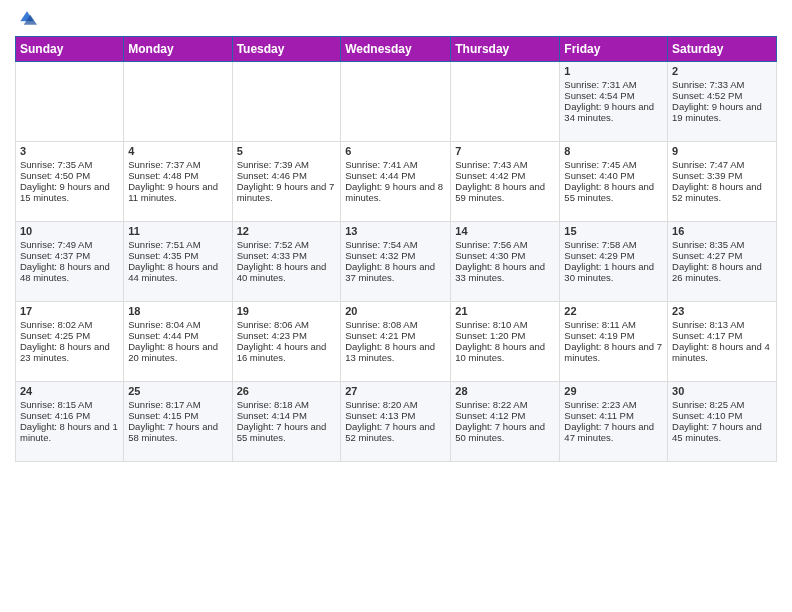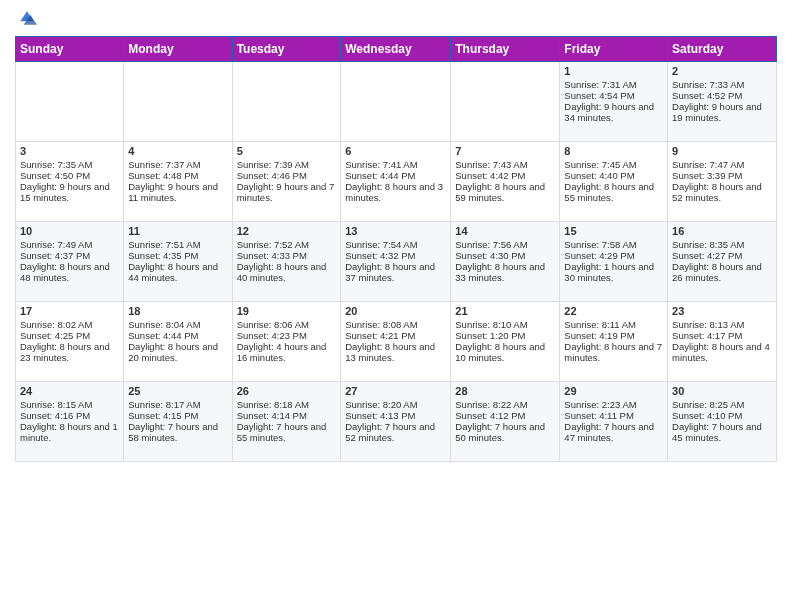--- a/index.html
+++ b/index.html
@@ -166,21 +166,21 @@
           <td>
             <span class="day-num">5</span>
             <div>Sunrise: 7:39 AM</div>
             <div>Sunset: 4:46 PM</div>
             <div>Daylight: 9 hours and 7 minutes.</div>
           </td>
           <td>
             <span class="day-num">6</span>
             <div>Sunrise: 7:41 AM</div>
             <div>Sunset: 4:44 PM</div>
-            <div>Daylight: 8 hours and 3 minutes.</div>
+            <div>Daylight: 9 hours and 8 minutes.</div>
           </td>
           <td>
             <span class="day-num">7</span>
             <div>Sunrise: 7:43 AM</div>
             <div>Sunset: 4:42 PM</div>
             <div>Daylight: 8 hours and 59 minutes.</div>
           </td>
           <td>
             <span class="day-num">8</span>
             <div>Sunrise: 7:45 AM</div>

